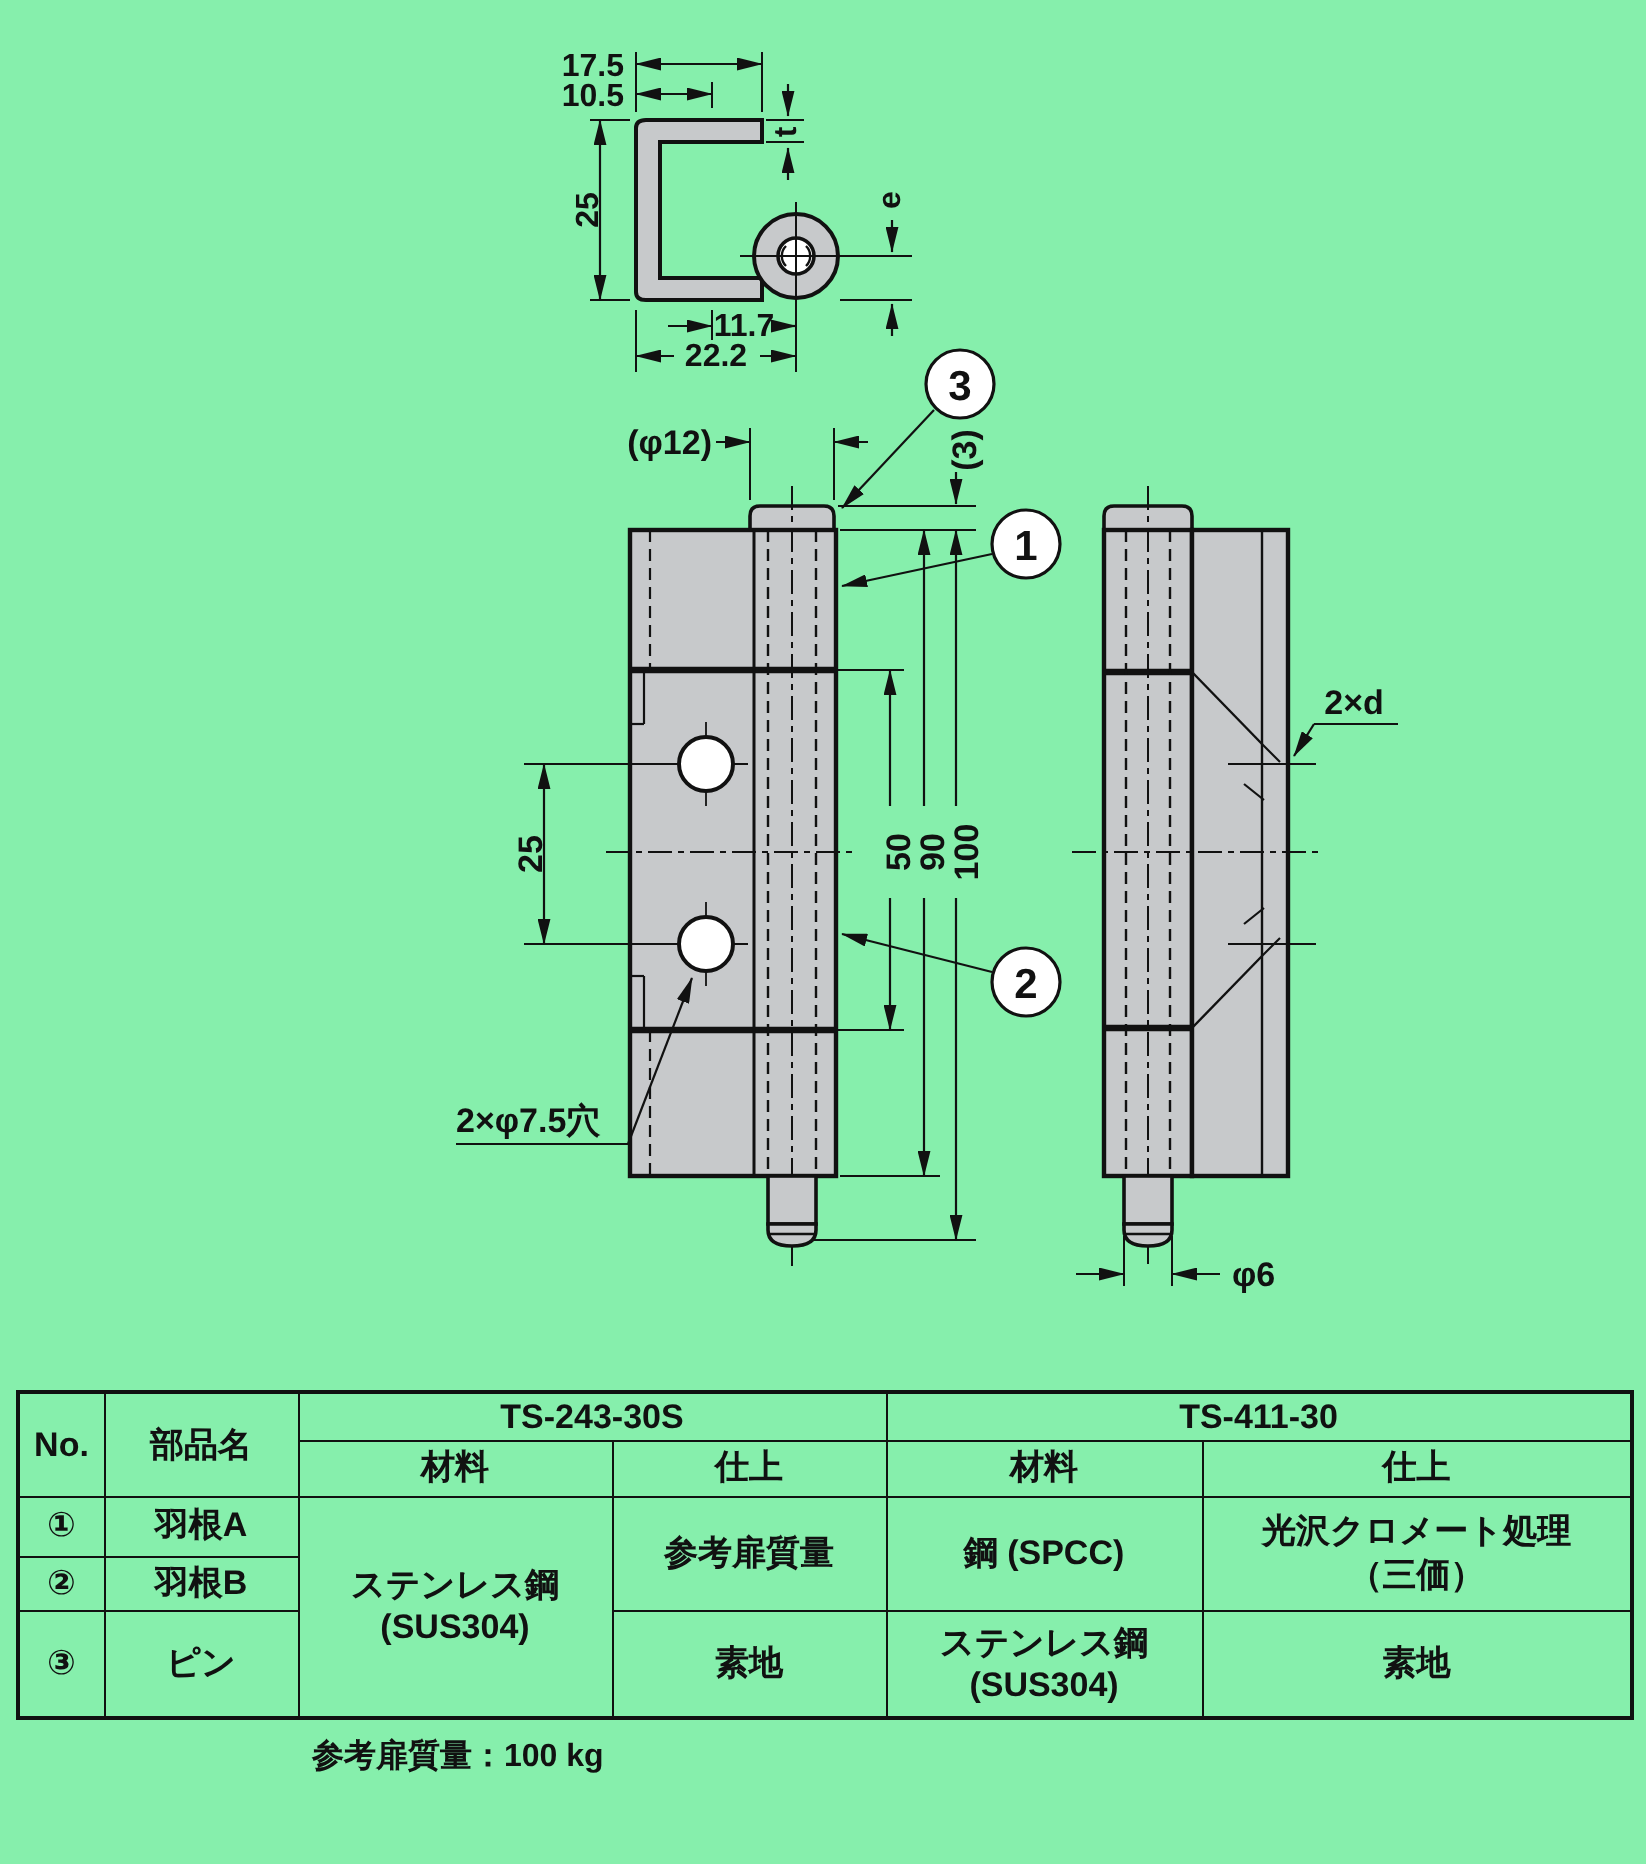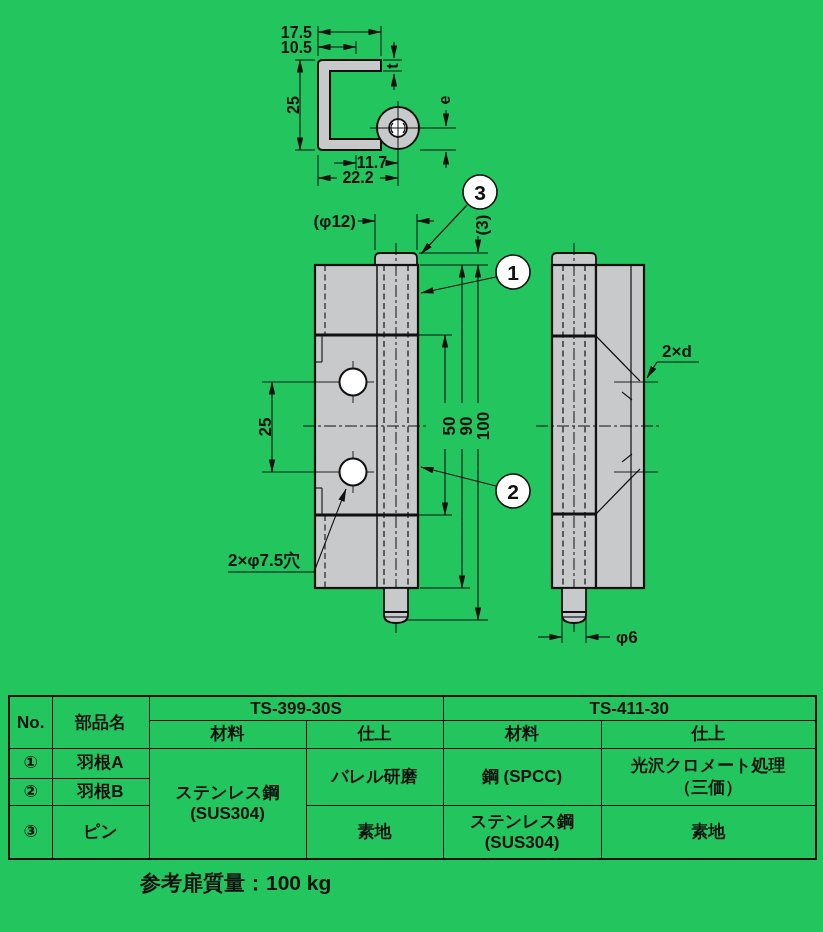--- a/index.html
+++ b/index.html
@@ -1,17 +1,17 @@
 <!DOCTYPE html>
 <html><head>
 <meta charset="utf-8">
 <style>
   html,body { margin:0; padding:0; background:#fff; }
   #page {
-    position:relative; width:823px; height:932px; background:#22c55e;
+    position:relative; width:823px; height:932px; background:#86efac;
     font-family:"Liberation Sans","DejaVu Sans",sans-serif; color:#111;
     overflow:hidden;
   }
   svg text { font-family:"Liberation Sans","DejaVu Sans",sans-serif; font-weight:bold; fill:#111; }
   text.dt { font-size:16px; }
   text.dt2 { font-size:17px; }
   text.bal { font-size:21px; }
 
   
   .table-wrap { position:absolute; left:8px; top:695px; }
@@ -20,21 +20,21 @@
     border:2.5px solid #111;
   }
   table.parts th, table.parts td {
     border:1.5px solid #111; padding:0; text-align:center; vertical-align:middle;
     font-size:17px; font-weight:bold; line-height:1.25; color:#111;
   }
   tr.h1 { height:24px; } tr.h2 { height:28px;margin-left:33px; }
   tr.r1 { height:30px; } tr.r2 { height:27px; } tr.r3 { height:54px; }
   th.model { font-size:18px; }
 
-  .notes { position:absolute; left:140px; top:866px; font-size:21px; font-weight:bold; line-height:1.6; white-space:nowrap; }
+  .notes { position:absolute; left:156px; top:866px; font-size:16px; font-weight:bold; line-height:1.6; white-space:nowrap; }
 </style>
 </head>
 <body>
 
 <div id="page">
 
 <svg width="823" height="692" viewBox="0 0 823 692">
   <defs>
     <marker id="arw" viewBox="0 0 12 6" refX="11.6" refY="3" markerWidth="13" markerHeight="6.5" orient="auto-start-reverse" markerUnits="userSpaceOnUse">
       <path d="M0,0 L12,3 L0,6 Z" fill="#111"></path>
@@ -223,37 +223,37 @@
           <col style="width:97px">
           <col style="width:157px">
       <col style="width:137px">
           <col style="width:158px">
           <col style="width:215px">
     </colgroup>
     <tbody>
           <tr class="h1">
       <th rowspan="2">No.</th>
       <th rowspan="2">部品名</th>
-      <th colspan="2" class="model">TS-399-30S</th>
+      <th colspan="2" class="model">TS-243-30S</th>
       <th colspan="2" class="model">TS-411-30</th>
     </tr>
     <tr class="h2">
       <th>材料</th>
       <th>仕上</th>
       <th>材料</th>
       <th>仕上</th>
     </tr>
     <tr class="r1">
       <td>①</td>
       <td>羽根A</td>
       <td rowspan="3">
         <div>ステンレス鋼</div>
         <div>(SUS304)</div>
       </td>
-      <td rowspan="2">バレル研磨</td>
+      <td rowspan="2">参考扉質量</td>
       <td rowspan="2">鋼 (SPCC)</td>
       <td rowspan="2">
         <div>光沢クロメート処理</div>
         <div>（三価）</div>
       </td>
     </tr>
     <tr class="r2">
       <td>②</td>
       <td>羽根B</td>
     </tr>

